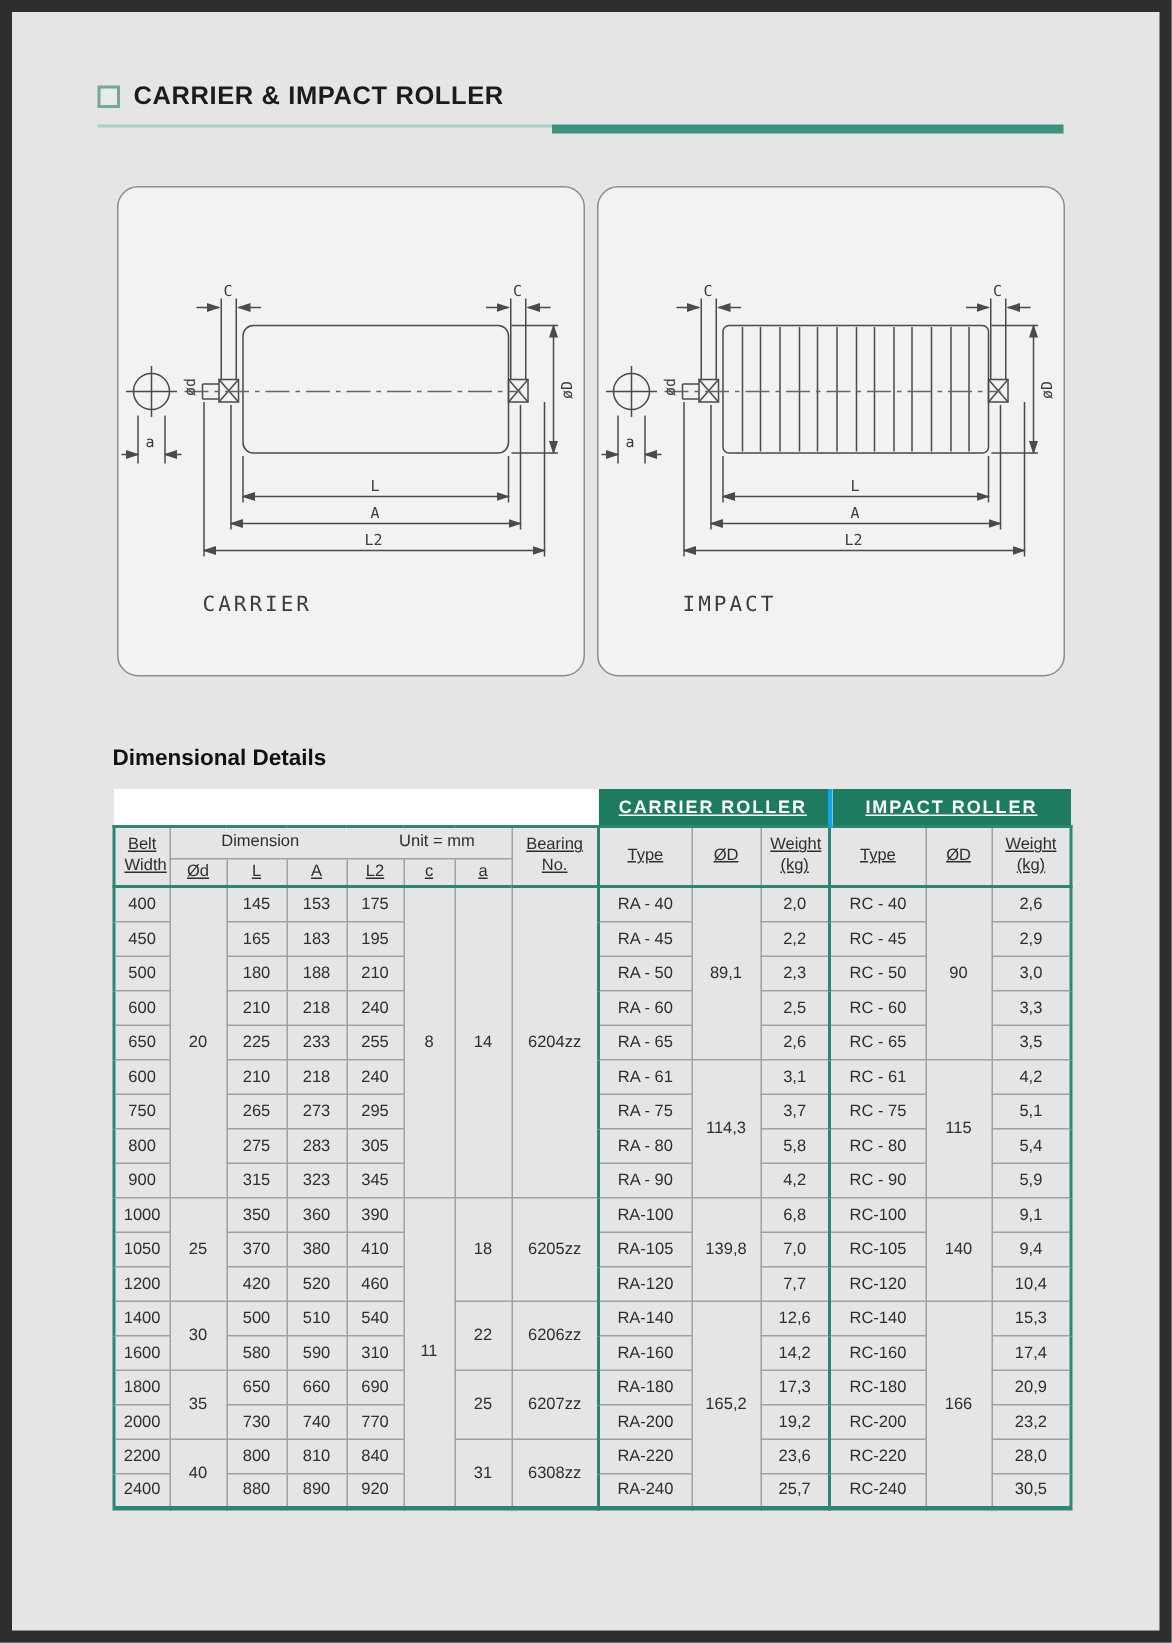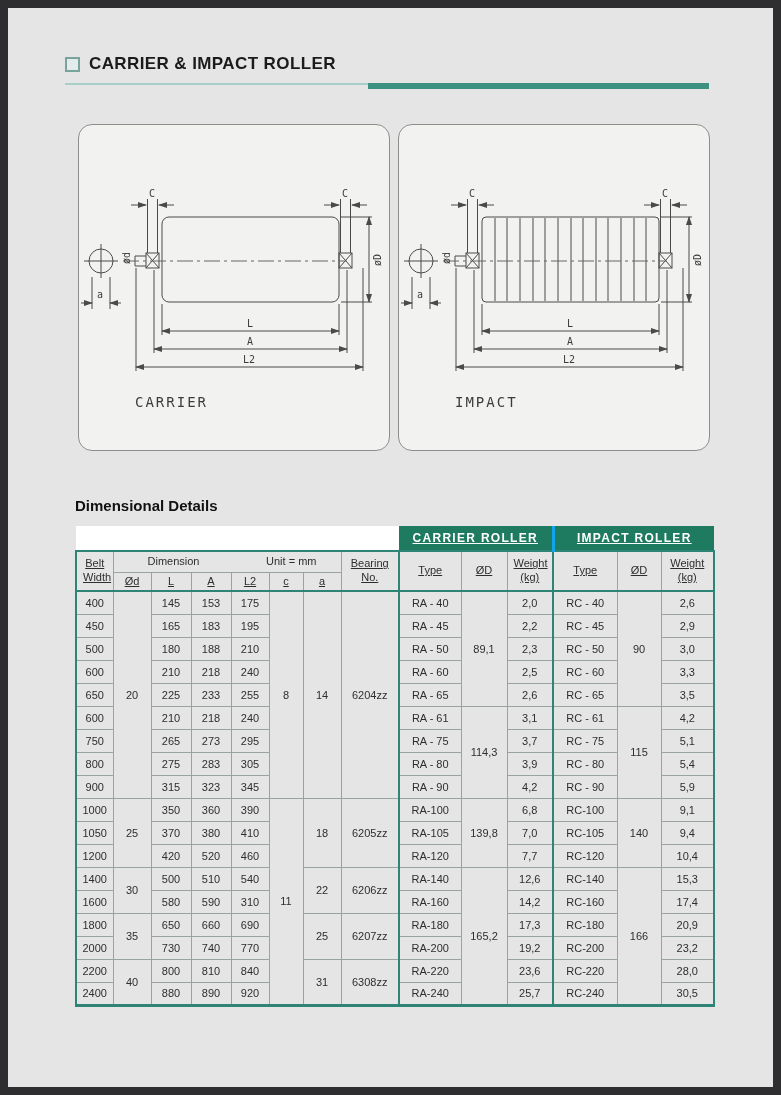--- a/index.html
+++ b/index.html
@@ -338,21 +338,21 @@
             <td>3,7</td>
             <td class="sep-left">RC - 75</td>
             <td>5,1</td>
           </tr>
           <tr>
             <td>800</td>
             <td>275</td>
             <td>283</td>
             <td>305</td>
             <td class="sep-left">RA - 80</td>
-            <td>3,9</td>
+            <td>5,8</td>
             <td class="sep-left">RC - 80</td>
             <td>5,4</td>
           </tr>
           <tr>
             <td>900</td>
             <td>315</td>
             <td>323</td>
             <td>345</td>
             <td class="sep-left">RA - 90</td>
             <td>4,2</td>

